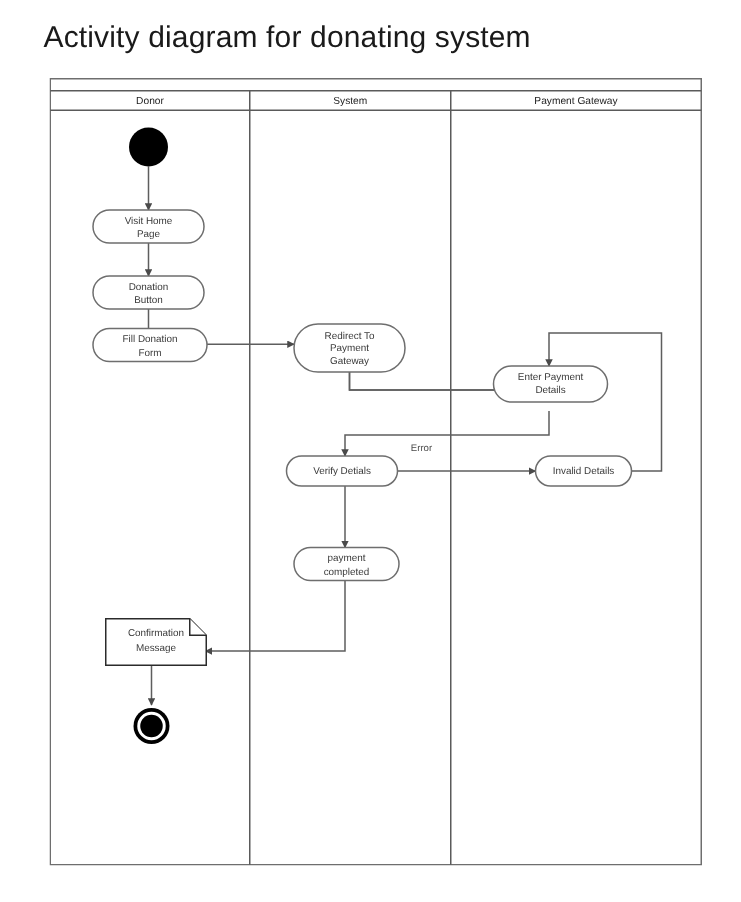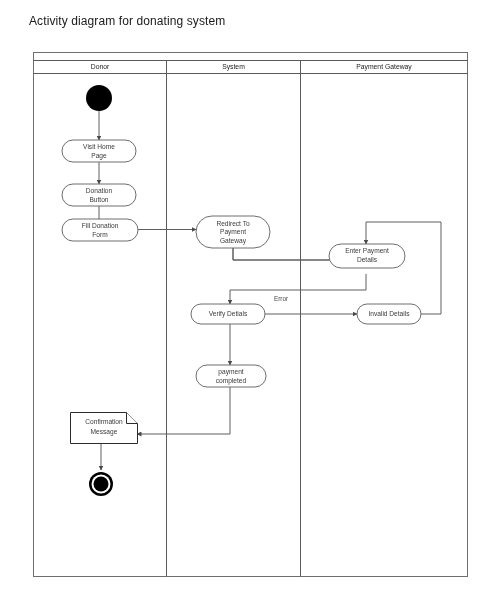--- a/index.html
+++ b/index.html
@@ -6,21 +6,21 @@
   body{
     width:494px;height:601px;
     background:#ffffff;
     font-family:"Liberation Sans", sans-serif;
     overflow:hidden;
     position:relative;
   }
   #page-title{
     position:absolute;
     left:29px; top:14px;
-    font-size:12px;
+    font-size:20px;
     font-weight:400;
     color:#1a1a1a;
     letter-spacing:0.1px;
     white-space:nowrap;
   }
   #diagram-frame{
     position:absolute;
     left:33px; top:52px;
     width:435px; height:525px;
   }

